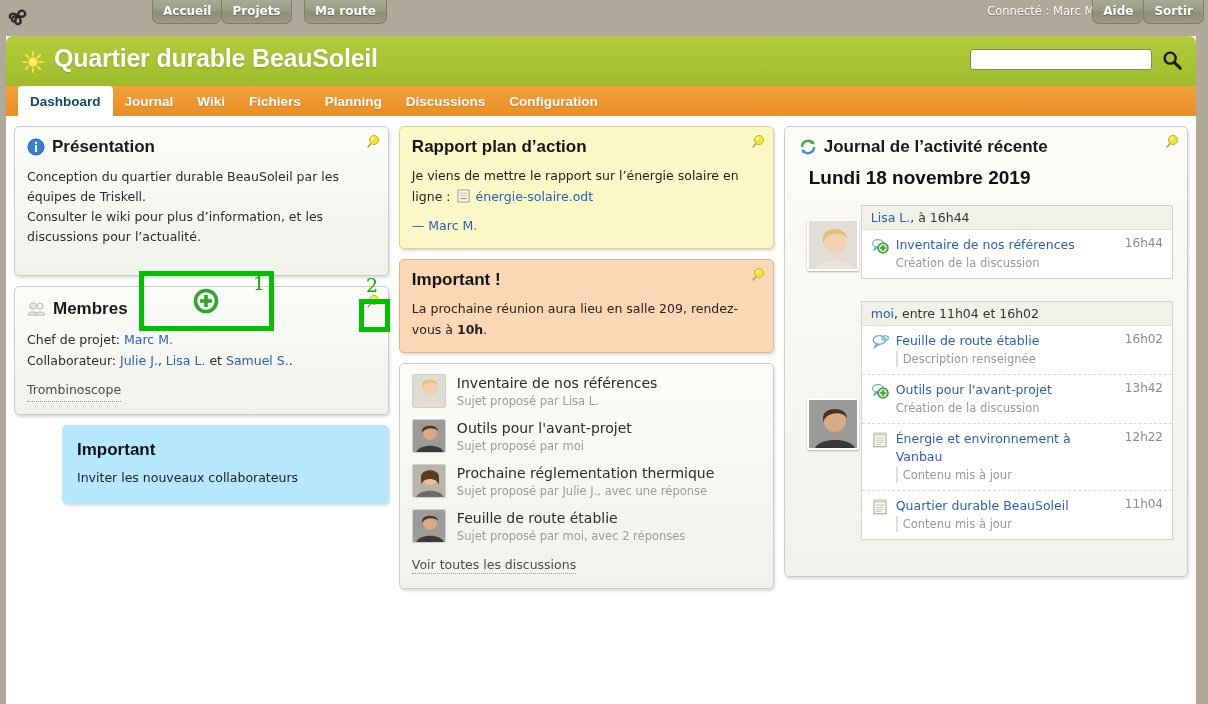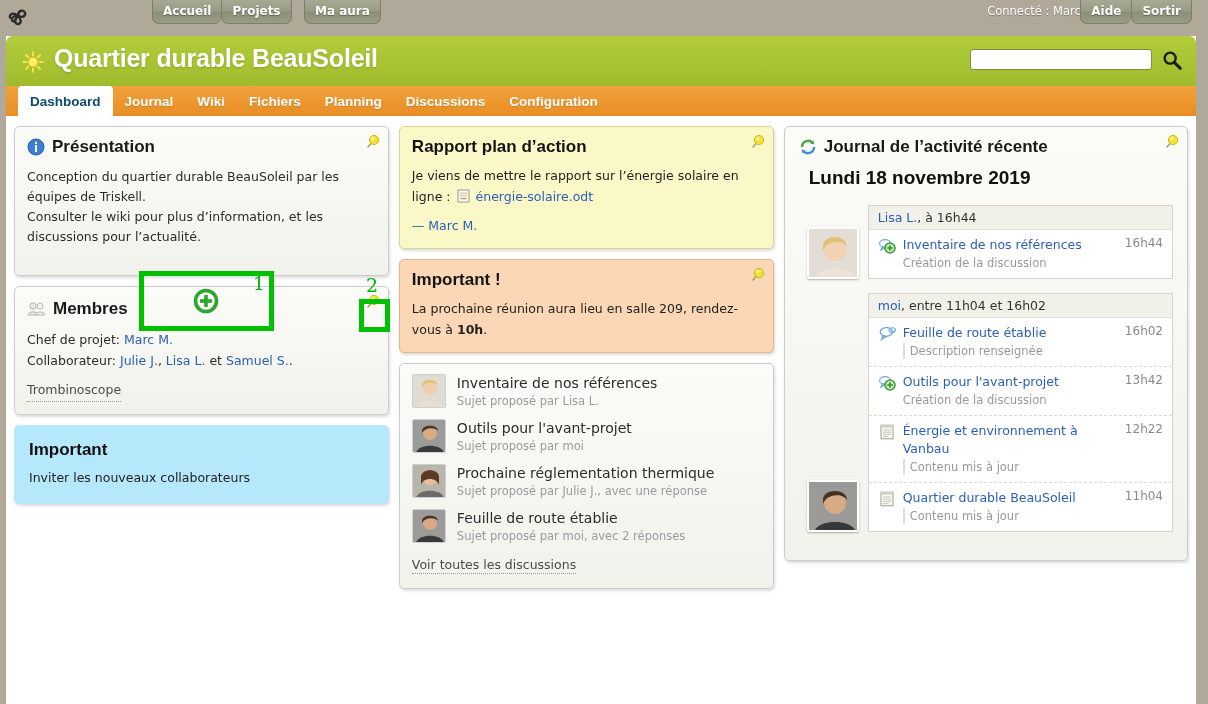--- a/index.html
+++ b/index.html
@@ -33,21 +33,21 @@
     font-size: 12px; font-weight: bold;
     padding: 4px 10px 5px 10px;
     line-height: 14px;
     text-shadow: 0 1px 1px rgba(0,0,0,.35);
     cursor: pointer;
     white-space: nowrap;
   }
   #grp-main { left: 152px; }
   #grp-main .topbtn:first-child { border-right: none; }
   #grp-mypage { left: 304px; }
-  #grp-help { right: 16px; border-radius: 8px; }
+  #grp-help { right: 4px; border-radius: 8px; }
   #grp-help .topbtn:first-child { border-right: none; }
   #connected {
     position: absolute; right: 110px; top: 4px;
     color: #ffffff; font-size: 11.5px;
     font-family: "DejaVu Sans", sans-serif;
     text-shadow: 0 1px 1px rgba(0,0,0,.3);
     white-space: nowrap;
   }
 
   
@@ -131,21 +131,21 @@
     position: relative;
     border: 1px solid #ccc;
     border-radius: 5px;
     background: #f7f7f2;
     box-shadow: 1px 2px 3px rgba(0,0,0,.14);
     padding: 10px 12px 12px 12px;
   }
   .block.grey  { background: linear-gradient(to bottom,#fbfbf8,#f2f2ec); }
   .block.yellow{ background: #fbf8c8; border-color: #d9d490; }
   .block.peach { background: #fbd7b6; border-color: #e2b68c; }
-  .block.blue  { background: #b5e8fb; border-color: #b5e8fb; }
+  .block.blue  { background: #b5e8fb; border-color: #b5e8fb; margin-left: 48px; }
 
   .block-title {
     font-family: "Liberation Sans", sans-serif;
     font-size: 17px; font-weight: bold; color: #1a1a1a;
     display: flex; align-items: center; gap: 7px;
     margin-bottom: 10px;
   }
   .block-body {
     font-family: "DejaVu Sans", sans-serif;
     font-size: 12.5px; line-height: 20px; color: #2b2b2b;
@@ -203,21 +203,21 @@
   #voirtoutes { font-size: 12.5px; margin-top: 2px; display:inline-block;
     font-family:"DejaVu Sans",sans-serif; }
 
   
   #blk-journal { padding: 10px 14px 14px 14px; }
   #journal-date {
     font-family: "Liberation Sans", sans-serif;
     font-size: 19px; font-weight: bold; color: #111;
     margin: 6px 0 16px 10px;
   }
-  .jgroup { display: flex; gap: 9px; margin-bottom: 14px; align-items: flex-end; }
+  .jgroup { display: flex; gap: 2px; margin-bottom: 22px; align-items: center; }
   .jav {
     width: 52px; height: 52px; flex: 0 0 52px; margin-left: 8px; margin-top: 6px;
     background: #ddd; border: 2px solid #fff; border-radius: 2px;
     box-shadow: 0 1px 2px rgba(0,0,0,.3);
     overflow: hidden;
   }
   .jcard { flex: 1; border: 1px solid #d4d4cc; background: #fff; }
   .jcard-head {
     background: #f1f1ea; border-bottom: 1px solid #e2e2da;
     padding: 4px 9px; font-family:"DejaVu Sans",sans-serif; font-size: 12.5px; color:#333;
@@ -269,21 +269,21 @@
     </g>
     <circle cx="14" cy="14" r="1.7" fill="#2b2b2b"></circle>
   </svg>
 
   <div class="topnav-group" id="grp-main">
     <div class="topbtn">Accueil</div>
     <div class="topbtn">Projets</div>
   </div>
 
   <div class="topnav-group" id="grp-mypage">
-    <div class="topbtn">Ma aura</div>
+    <div class="topbtn">Ma route</div>
   </div>
 
   <div id="connected">Connecté : Marc M.</div>
 
   <div class="topnav-group" id="grp-help">
     <div class="topbtn">Aide</div>
     <div class="topbtn">Sortir</div>
   </div>
 </div>
 

